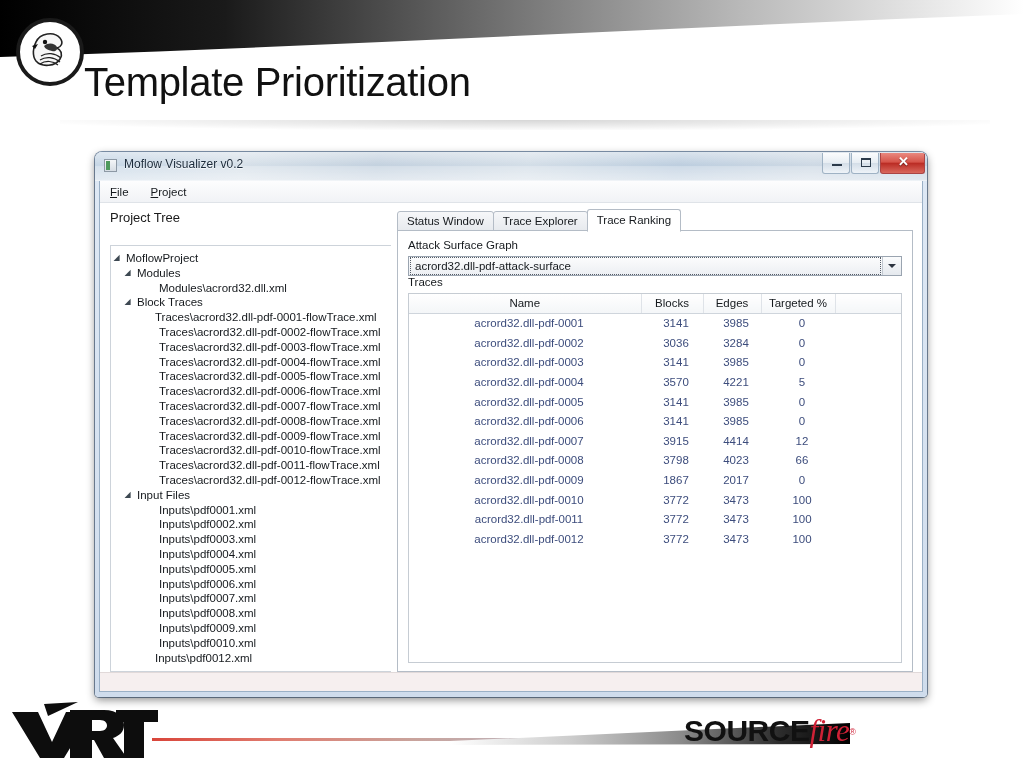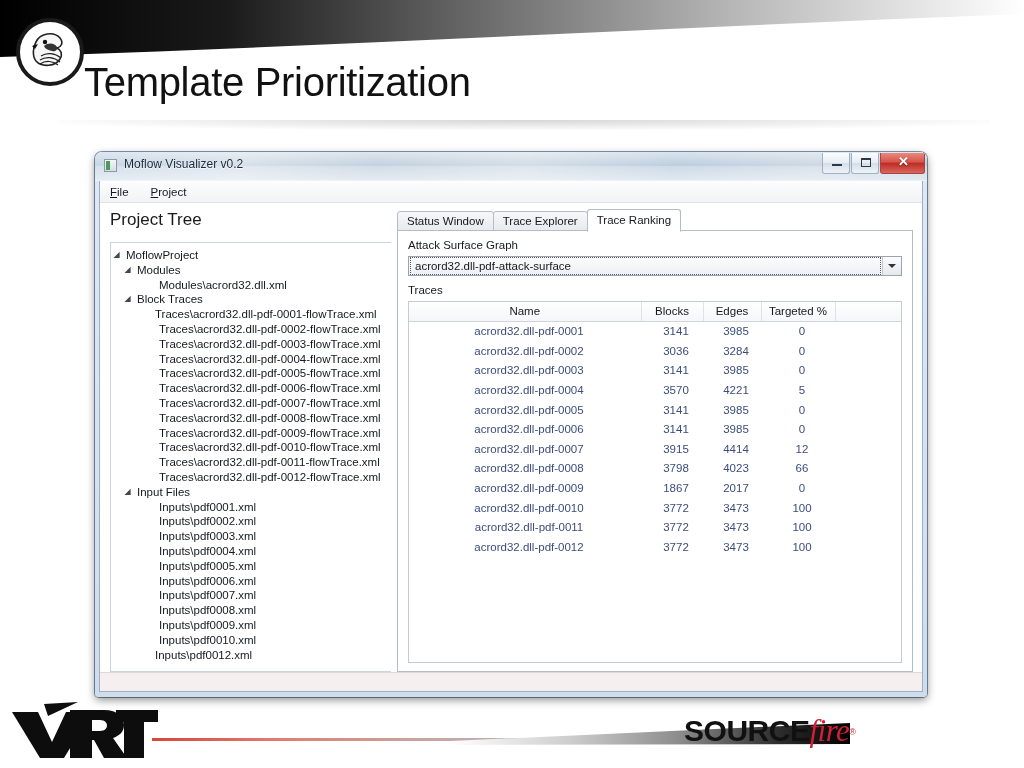--- a/index.html
+++ b/index.html
@@ -174,23 +174,23 @@
   
   .tree-pane {
     width: 291px;
     flex: 0 0 291px;
     display: flex;
     flex-direction: column;
     padding: 7px 0 0 10px;
     box-sizing: border-box;
   }
   .pane-label {
-    font-size: 17px;
+    font-size: 13px;
     color: #1a1a1a;
-    margin-bottom: 12px;
+    margin-bottom: 20px;
   }
   .tree-box {
     flex: 1 1 auto;
     border: 1px solid #cdd3da;
     border-right: none;
     background: #ffffff;
     overflow: hidden;
     padding: 5px 0 0 0;
     box-sizing: border-box;
   }
@@ -270,21 +270,21 @@
     margin-bottom: 5px;
   }
   .combo {
     height: 20px;
     border: 1px solid #9aa4b0;
     background: linear-gradient(180deg,#fcfcfd 0%, #eceff3 100%);
     display: flex;
     align-items: flex-start;
     box-sizing: border-box;
     position: relative;
-    margin-bottom: 8px;
+    margin-bottom: 0;
     flex: 0 0 auto;
   }
   .combo-value {
     flex: 1 1 auto;
     font-size: 11.5px;
     color: #15191d;
     margin: 1px 2px 1px 2px;
     padding: 1px 4px;
     outline: 1px dotted #555c66;
     line-height: 14px;

